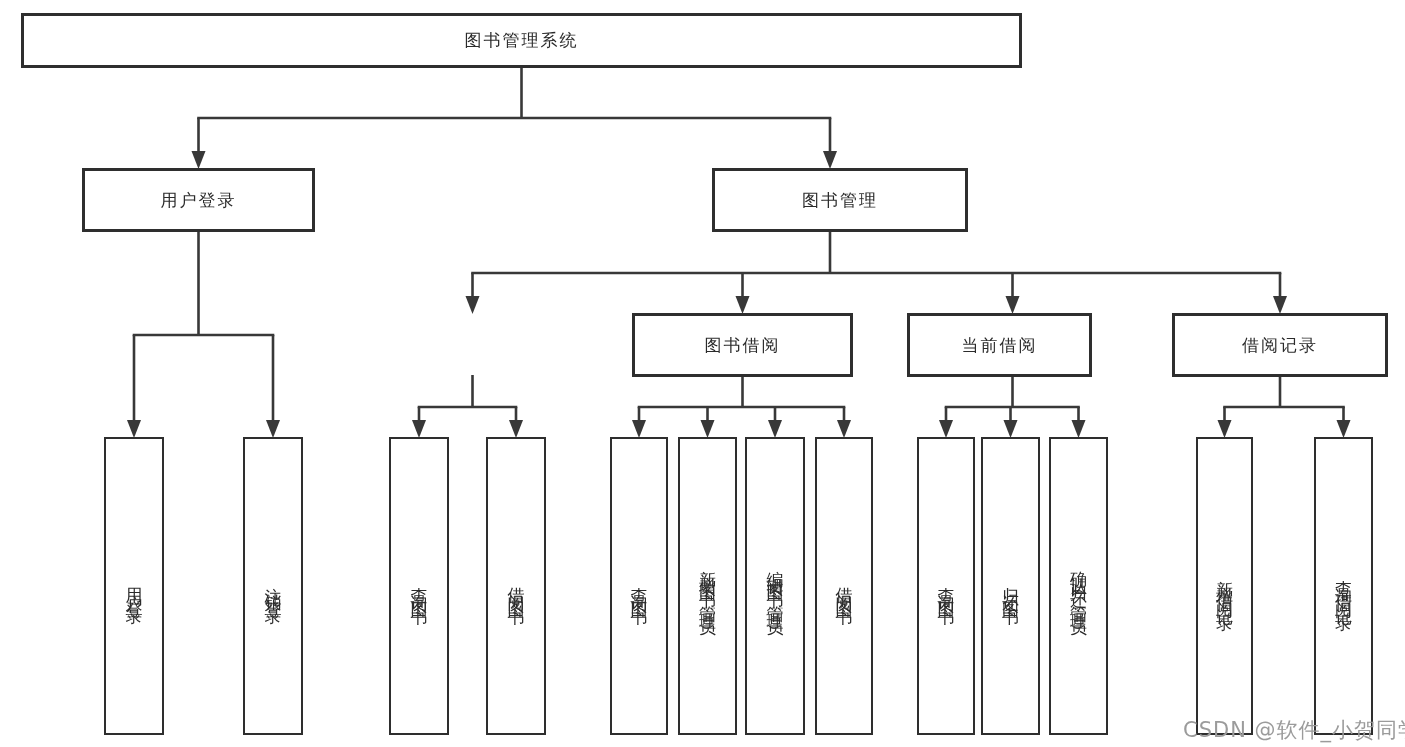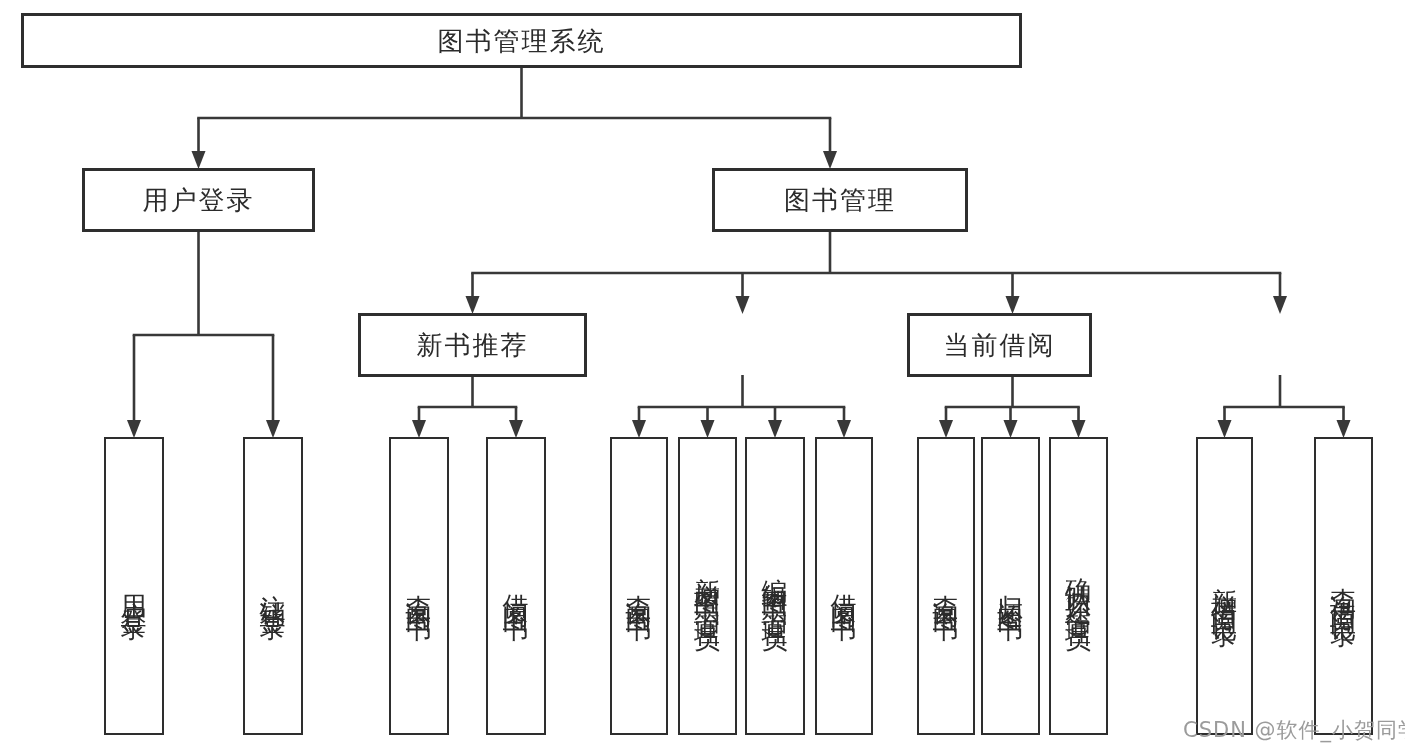--- a/index.html
+++ b/index.html
@@ -25,21 +25,21 @@
   .node {
     position: absolute;
     box-sizing: border-box;
     background: #ffffff;
     border: 3px solid #2e2e2e;
     color: #2b2b2b;
     display: flex;
     align-items: center;
     justify-content: center;
     text-align: center;
-    font-size: 26px;
+    font-size: 17px;
     letter-spacing: 2px;
     line-height: 1;
   }
   .node.v {
     border-width: 2.5px;
     writing-mode: vertical-rl;
     letter-spacing: 7px;
     padding-top: 4px;
   }
   .watermark {
@@ -112,25 +112,26 @@
       <line x1="1343.5" y1="407" x2="1343.5" y2="423" stroke="#383838" stroke-width="2.6"></line>
       <polygon points="1343.5,438 1336.5,420 1350.5,420" fill="#383838"></polygon>
     </svg>
 
   <div class="node h" style="left:21px; top:13px; width:1001px; height:55px;">图书管理系统</div>
 
   <div class="node h" style="left:82px; top:168px; width:233px; height:64px;">用户登录</div>
 
   <div class="node h" style="left:712px; top:168px; width:256px; height:64px;">图书管理</div>
 
-  <div class="node h" style="left:358px; top:313px; width:229px; height:64px;">新书推荐</div>
 
+  <div class="node h" style="left:632px; top:313px; width:221px; height:64px;">图书借阅</div>
 
   <div class="node h" style="left:907px; top:313px; width:185px; height:64px;">当前借阅</div>
 
+  <div class="node h" style="left:1172px; top:313px; width:216px; height:64px;">借阅记录</div>
 
   <div class="node v" style="left:104px; top:437px; width:60px; height:298px;">用户登录</div>
 
   <div class="node v" style="left:243px; top:437px; width:60px; height:298px;">注销登录</div>
 
   <div class="node v" style="left:389px; top:437px; width:60px; height:298px;">查询图书</div>
 
   <div class="node v" style="left:486px; top:437px; width:60px; height:298px;">借阅图书</div>
 
   <div class="node v" style="left:610px; top:437px; width:58px; height:298px;">查询图书</div>

